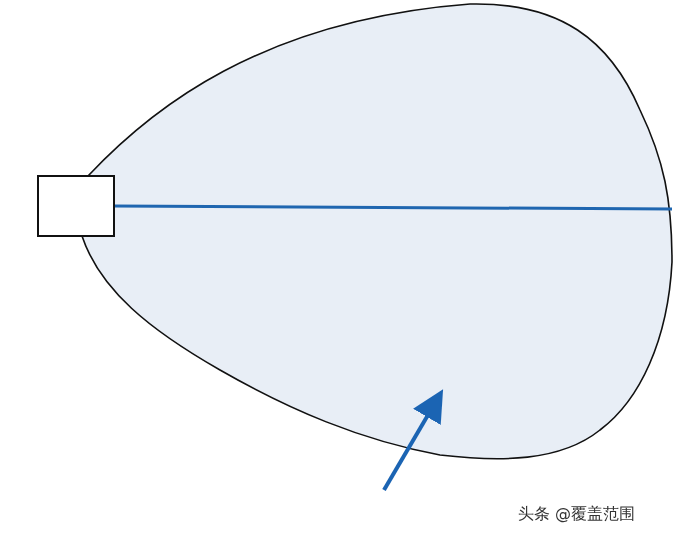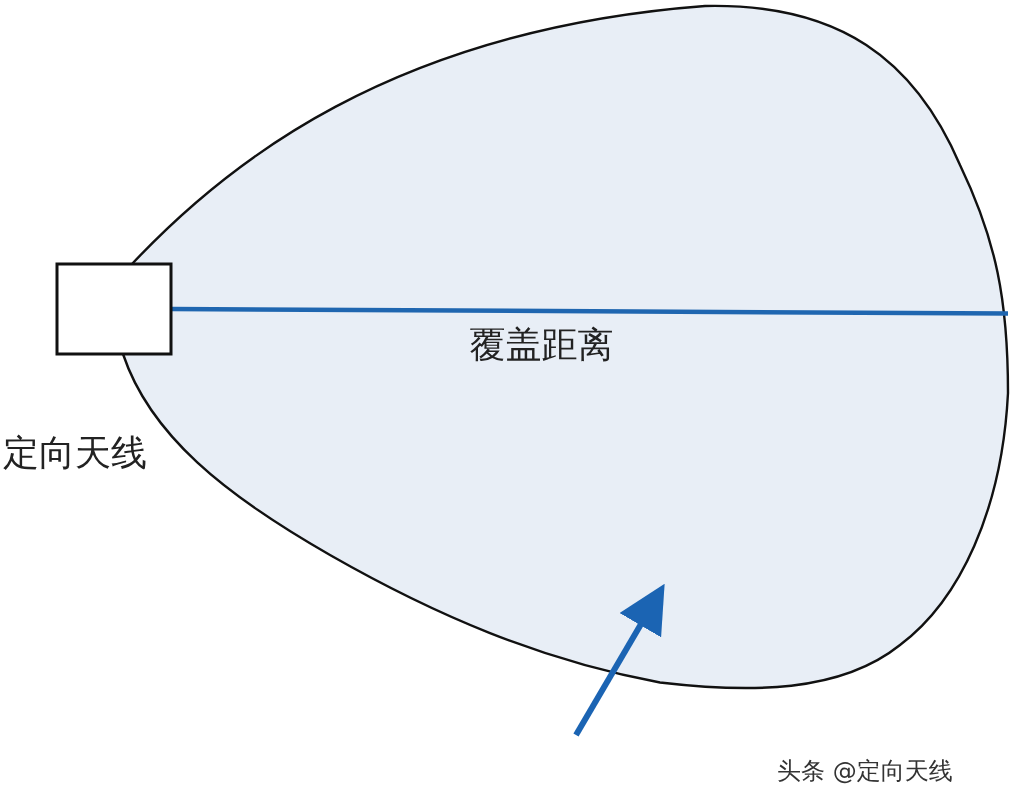--- a/index.html
+++ b/index.html
@@ -27,16 +27,14 @@
          C664,160 672,200 672,262
          C668,340 640,400 600,430
          C560,462 500,462 440,455
          C360,440 290,410 220,370
          C150,330 100,290 82,236 Z" fill="#e8eef6" stroke="#111111" stroke-width="1.6"></path>
     <line x1="114" y1="206" x2="672" y2="209" stroke="#1f66b0" stroke-width="3"></line>
     <rect x="38" y="176" width="76" height="60" fill="#ffffff" stroke="#111111" stroke-width="2"></rect>
     <line x1="384" y1="490" x2="435" y2="403" stroke="#1b64b3" stroke-width="4" marker-end="url(#arrowhead)"></line>
   </svg>
 
-  <div class="label lbl-antenna">定向天线</div>
-  <div class="label lbl-distance">覆盖距离</div>
-  <div class="watermark">头条 @定向天线</div>
+  <div class="watermark">头条 @覆盖范围</div>
 </div>
 
 </body></html>

